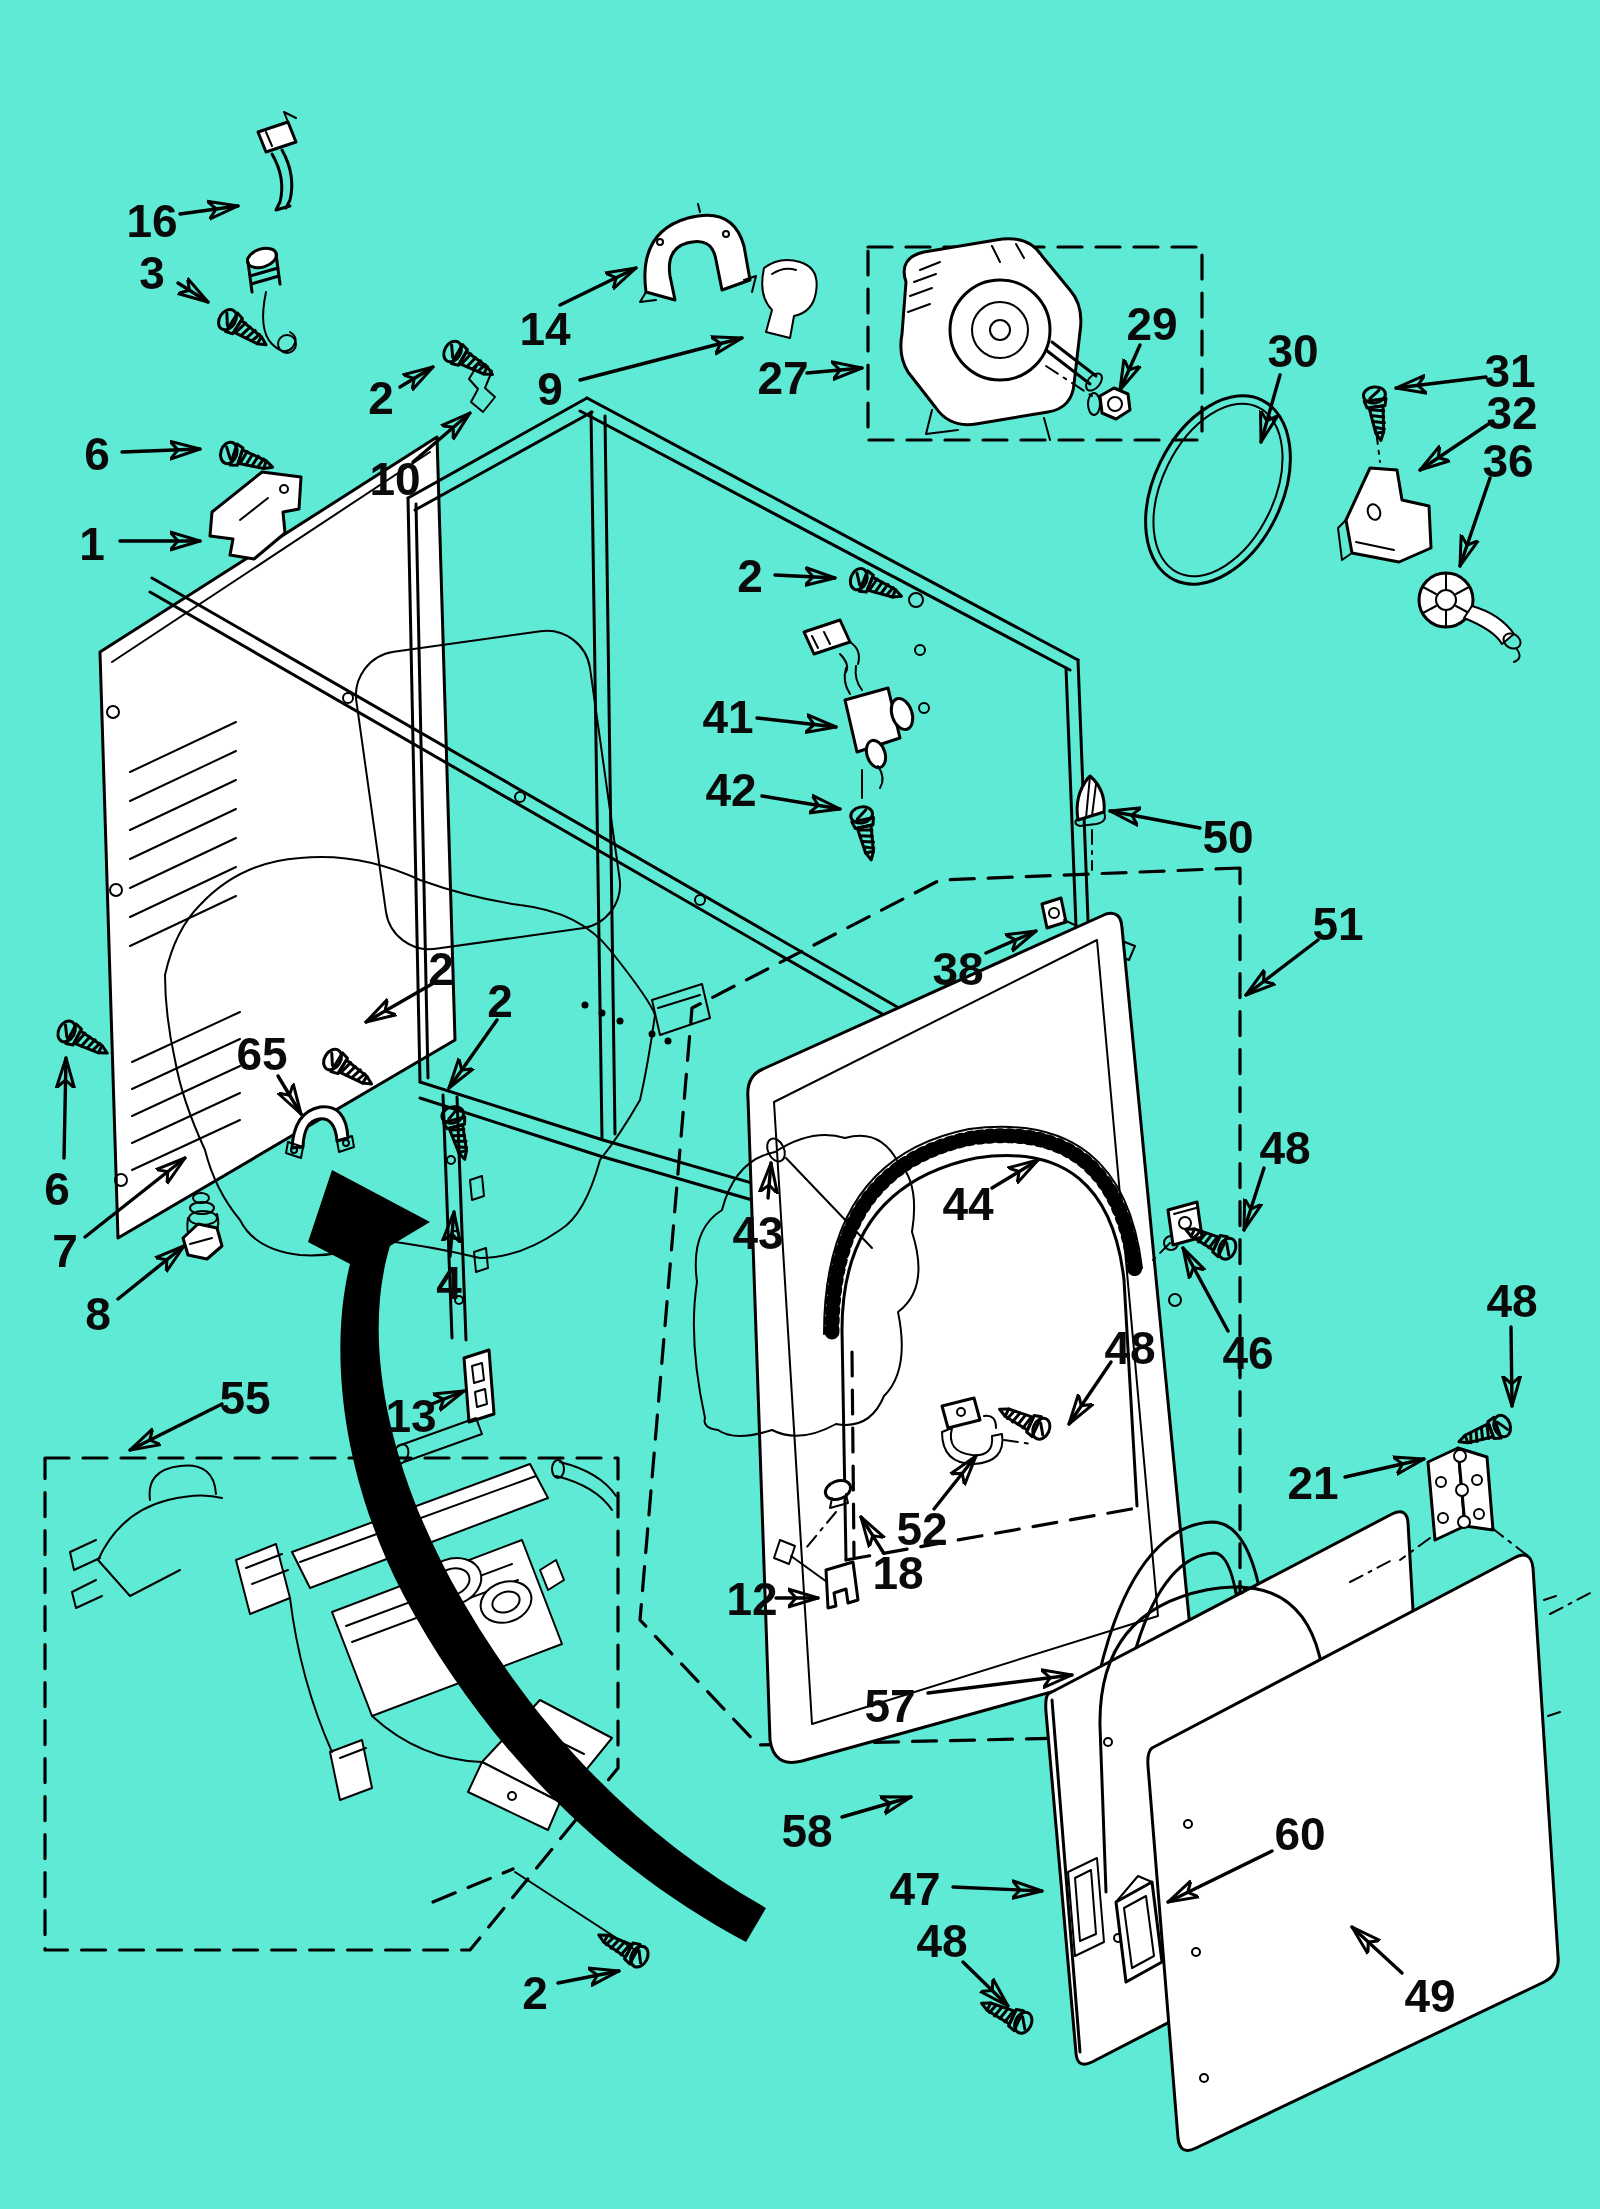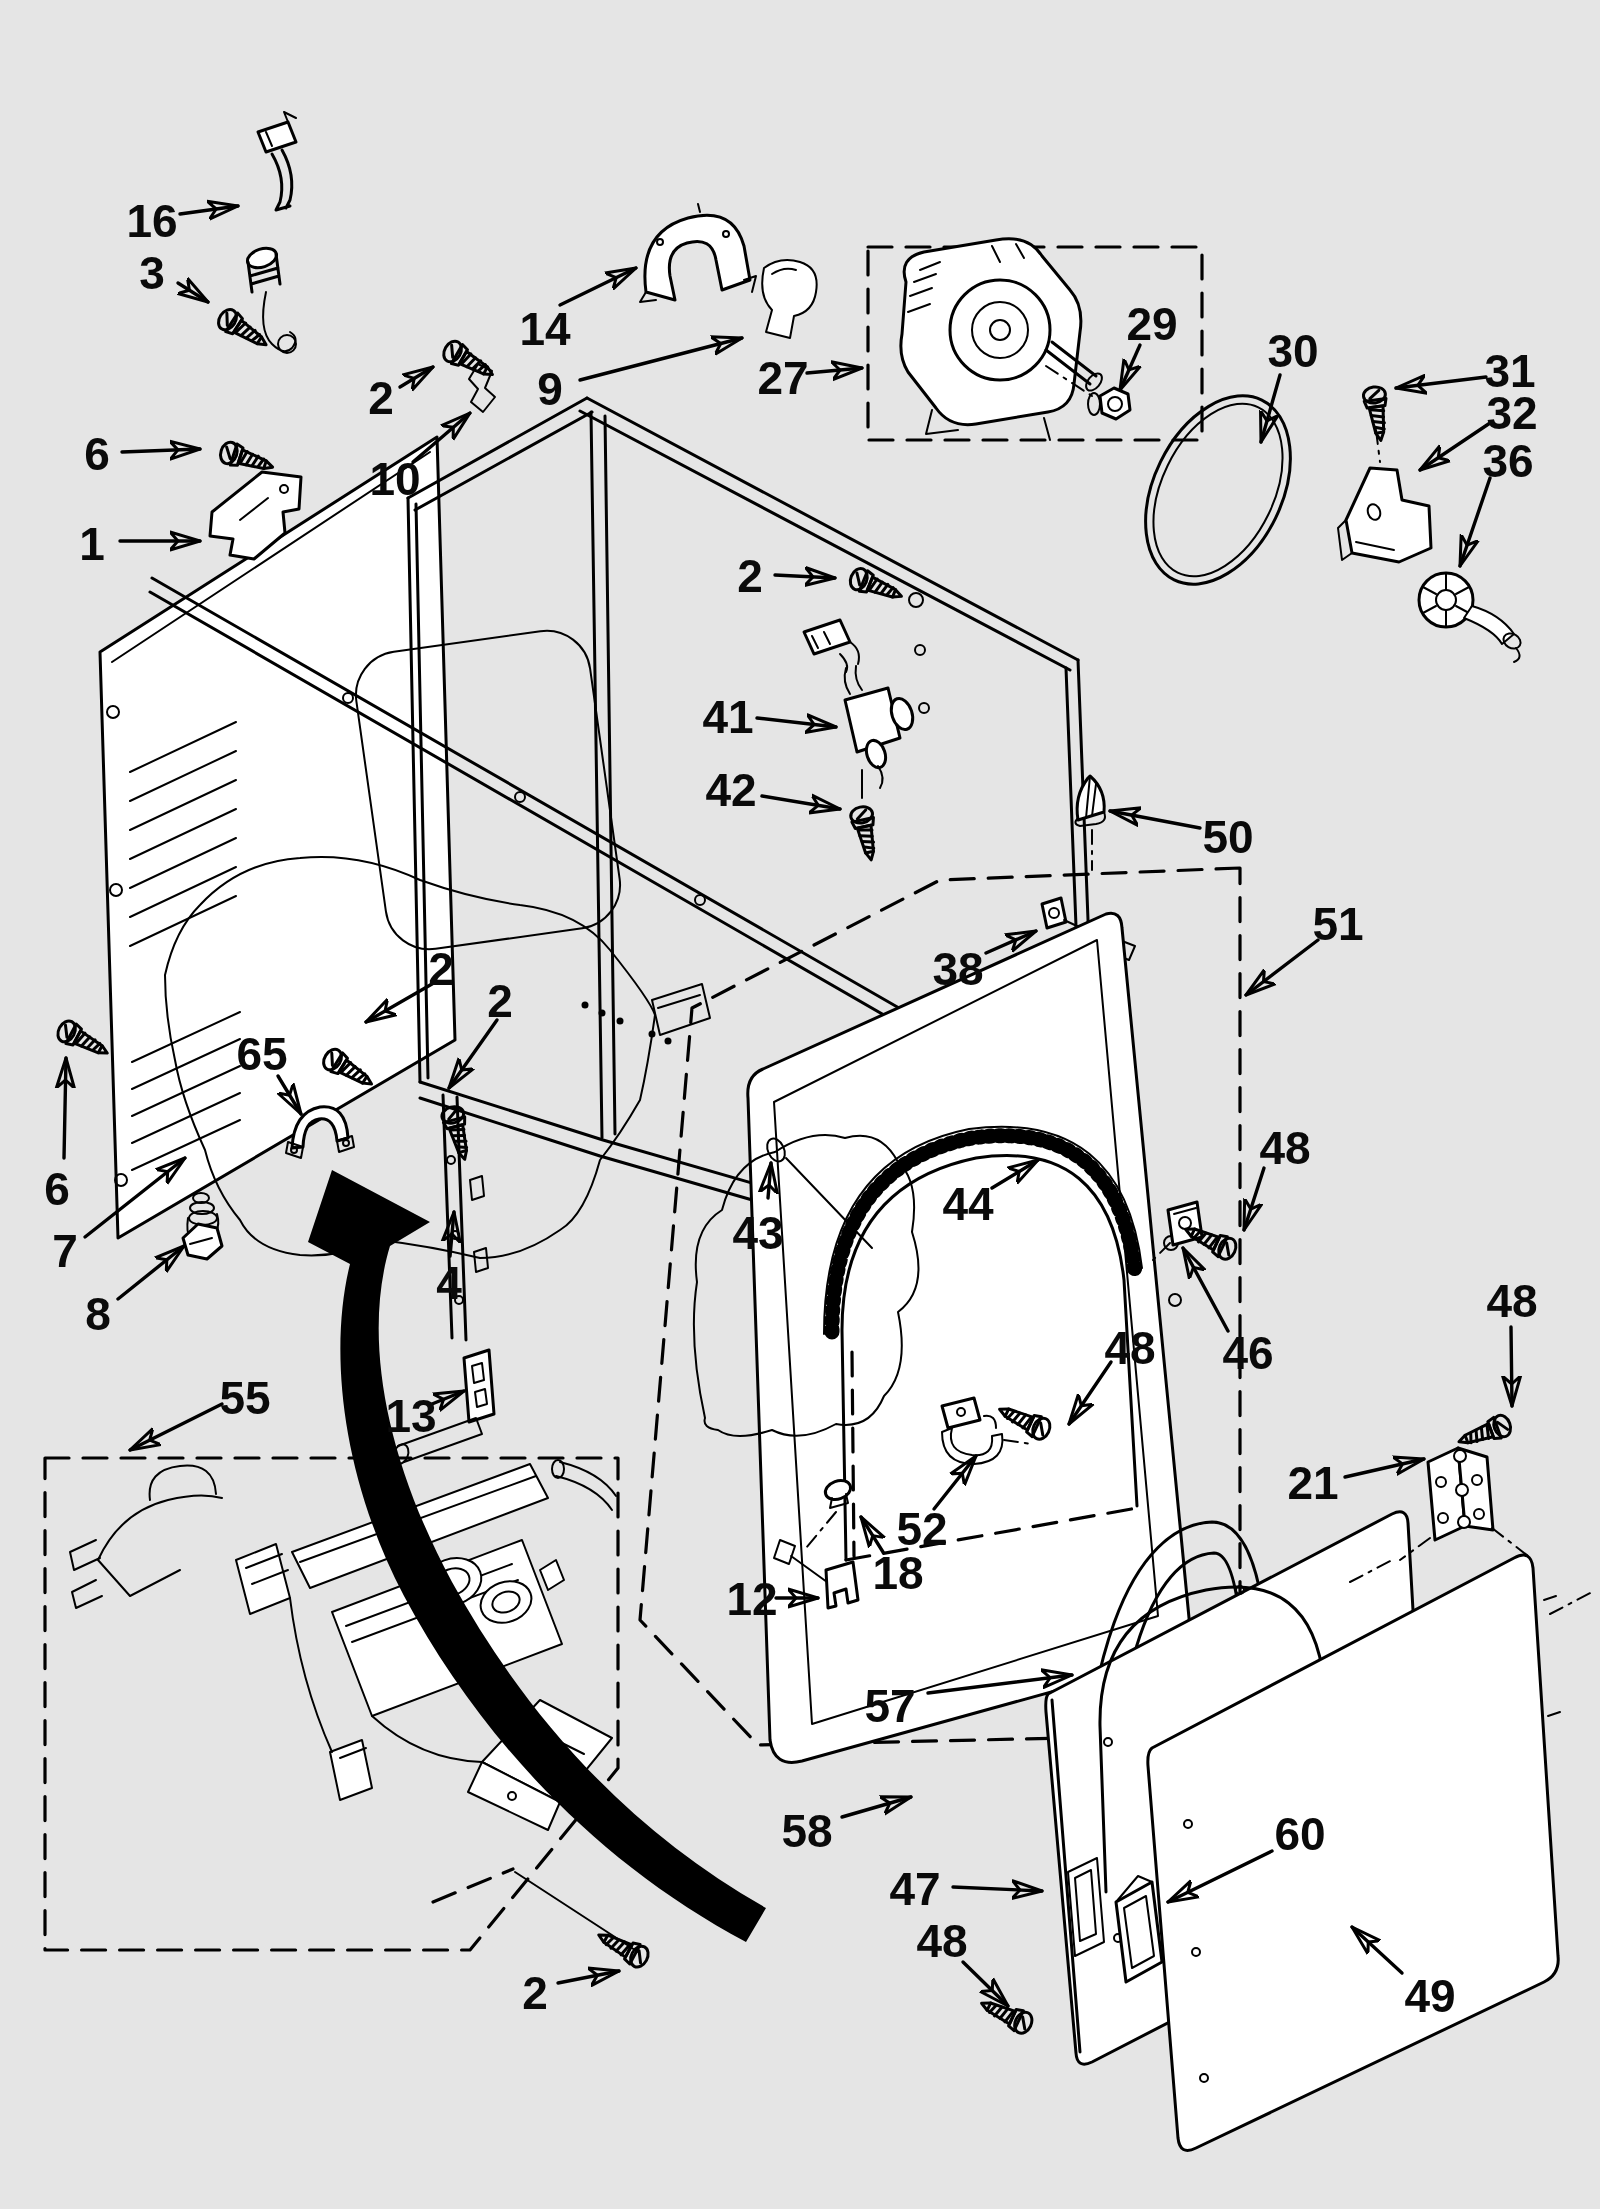--- a/index.html
+++ b/index.html
@@ -1,17 +1,17 @@
 <!DOCTYPE html>
 <html><head>
 <meta charset="utf-8">
 <title>Diagram</title>
 <style>
   html,body{margin:0;padding:0;background:#ffffff;}
-  .page{width:1600px;height:2209px;position:relative;background:#e5e5e5;}
+  .page{width:1600px;height:2209px;position:relative;background:#5eead4;}
   svg{display:block;}
   .ink path,.ink line,.ink circle,.ink ellipse,.ink rect,.ink polygon,.ink polyline{
     stroke:#000;fill:none;stroke-width:3;stroke-linecap:round;stroke-linejoin:round;}
   .ink .wf{fill:#ffffff;}
   .ink .thin{stroke-width:2;}
   .ink .dash{stroke-dasharray:24 14;stroke-width:3.2;}
   .ink .dashdot{stroke-dasharray:14 7 3 7;stroke-width:2;}
   .ink .hatch{stroke-width:15;stroke-dasharray:3 7;}
   .ink .solid{fill:#000;stroke:none;}
   text.num{font-family:"Liberation Sans",sans-serif;font-weight:700;font-size:46px;fill:#0a0a0a;}

